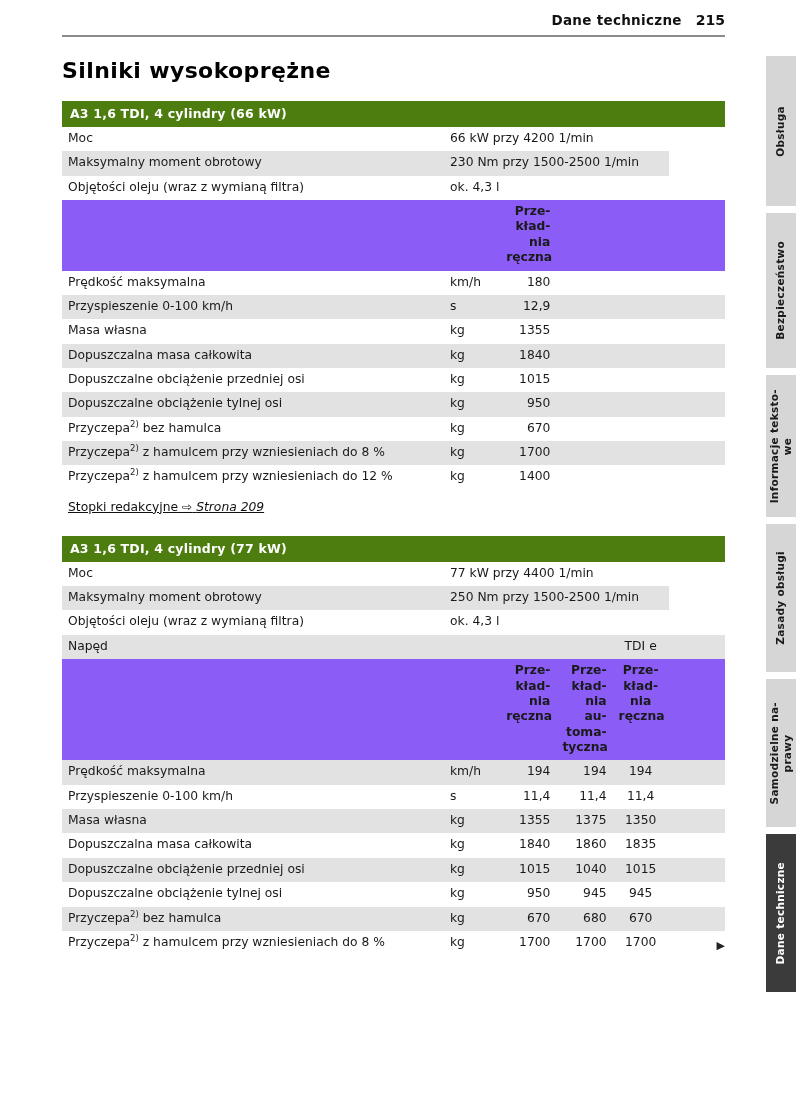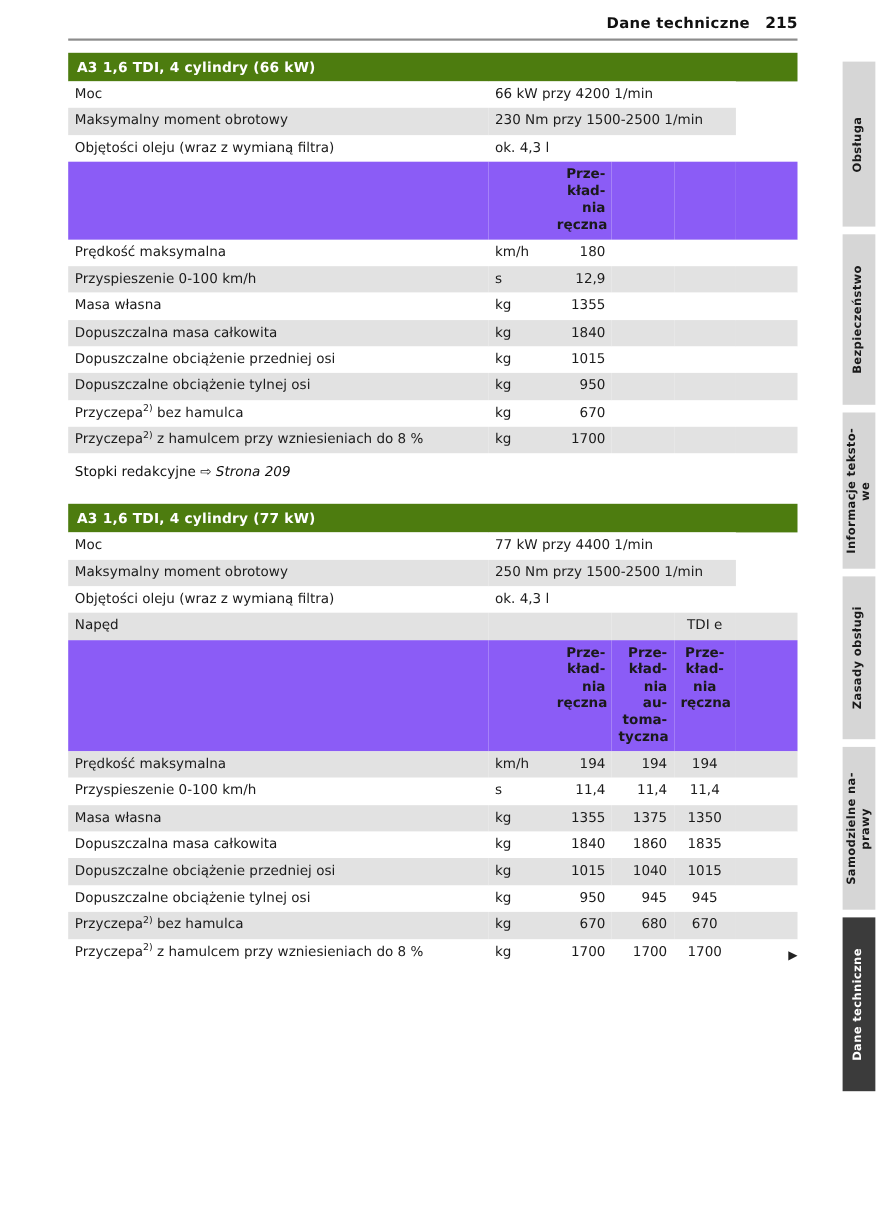--- a/index.html
+++ b/index.html
@@ -97,20 +97,21 @@
     padding-right: 10px;
   }
   .hdrcell span { display: block; }
 
   .gray-band td { background: #8b5cf6; }
 
   .footnote {
     font-size: 12.3px;
     margin: 10px 0 0 6px;
     color: #111;
+    text-decoration: underline;
   }
   .footnote em { font-style: italic; }
   .arrow-glyph { font-style: normal; }
 
   sup { font-size: 8.5px; vertical-align: super; line-height: 0; }
 
   .cont-arrow {
     position: absolute;
     right: 0px;
     font-size: 11px;
@@ -148,20 +149,21 @@
 </style>
 </head>
 <body>
 
 <div class="page-header">
   <span class="chapter">Dane techniczne</span><span class="pagenum">215</span>
 </div>
 
 <div class="content">
 
+  <h1 class="section-title">Silniki wysokoprężne</h1>
 
   <div class="table-block">
     <div class="block-title">A3 1,6 TDI, 4 cylindry (66 kW)</div>
     <table class="spec">
       <tbody>
           <tr class="plain">
         <td class="label">Moc</td>
         <td class="wide" colspan="4">66 kW przy 4200 1/min</td>
       </tr>
       <tr class="alt">
@@ -238,20 +240,28 @@
         <td class="unit">kg</td>
         <td class="val">670</td>
         <td class="val2"></td>
         <td class="val3"></td>
         <td class="tail"></td>
       </tr>
       <tr class="alt">
         <td class="label"><span>Przyczepa</span><sup>2)</sup><span> z hamulcem przy wzniesieniach do 8 %</span></td>
         <td class="unit">kg</td>
         <td class="val">1700</td>
+        <td class="val2"></td>
+        <td class="val3"></td>
+        <td class="tail"></td>
+      </tr>
+      <tr class="plain">
+        <td class="label"><span>Przyczepa</span><sup>2)</sup><span> z hamulcem przy wzniesieniach do 12 %</span></td>
+        <td class="unit">kg</td>
+        <td class="val">1400</td>
         <td class="val2"></td>
         <td class="val3"></td>
         <td class="tail"></td>
       </tr>
     </tbody>
       </table>
 
     <div class="footnote">
       <span>Stopki redakcyjne</span>
       <span class="arrow-glyph">⇨</span>

